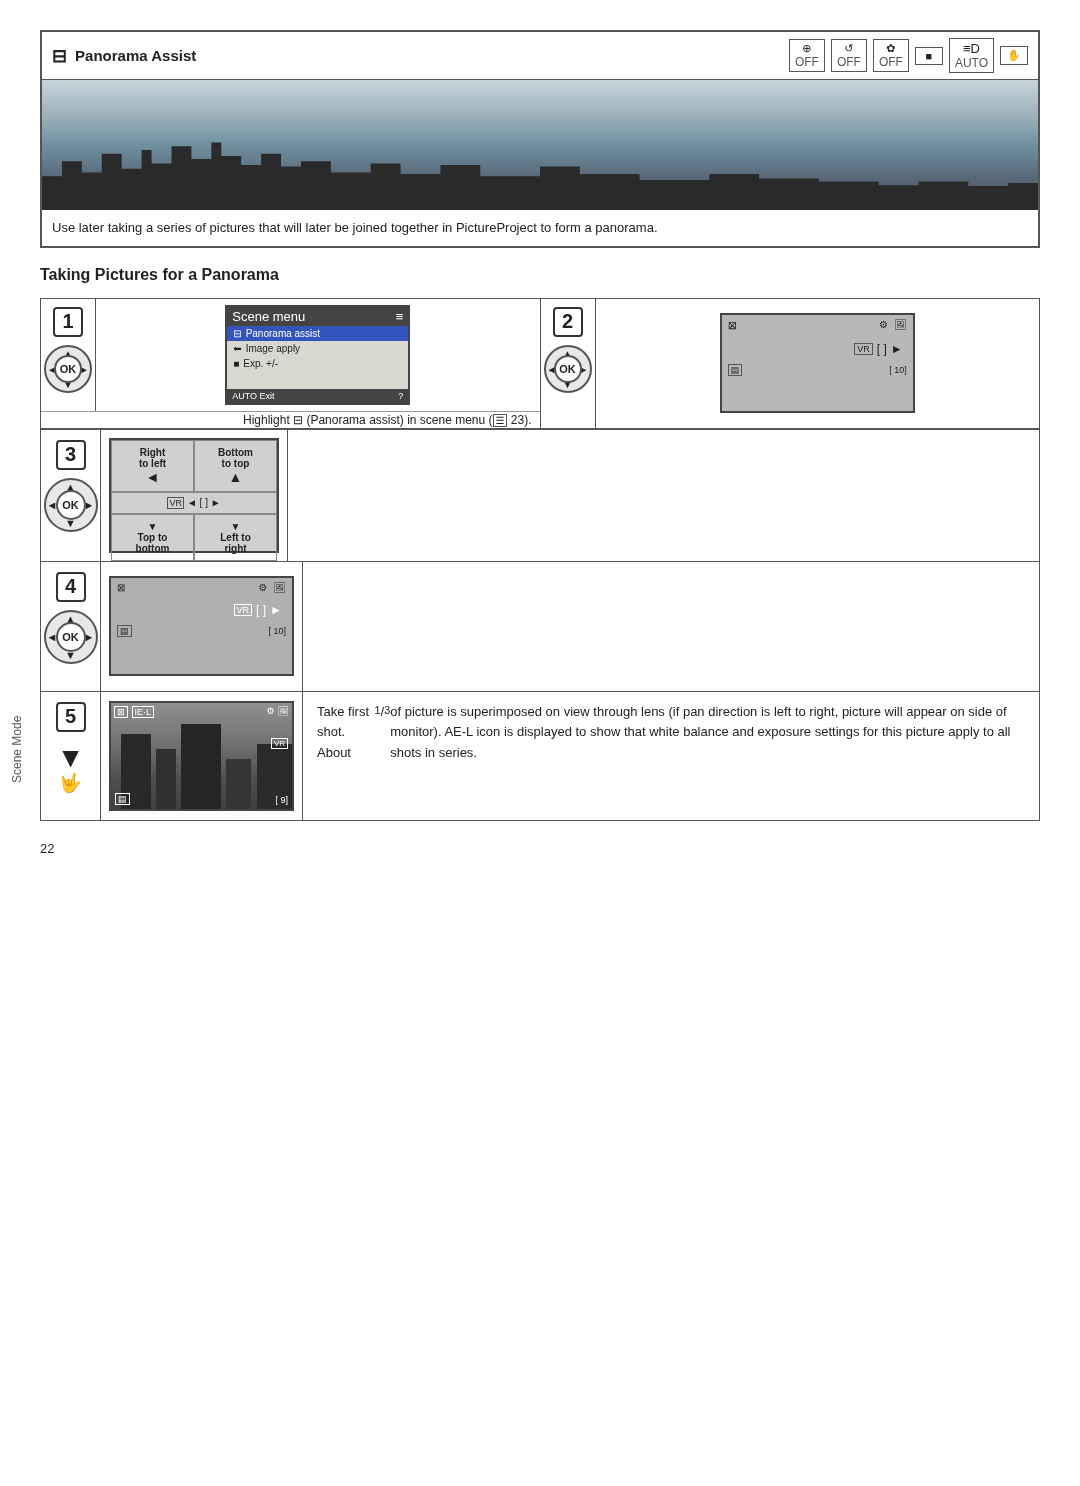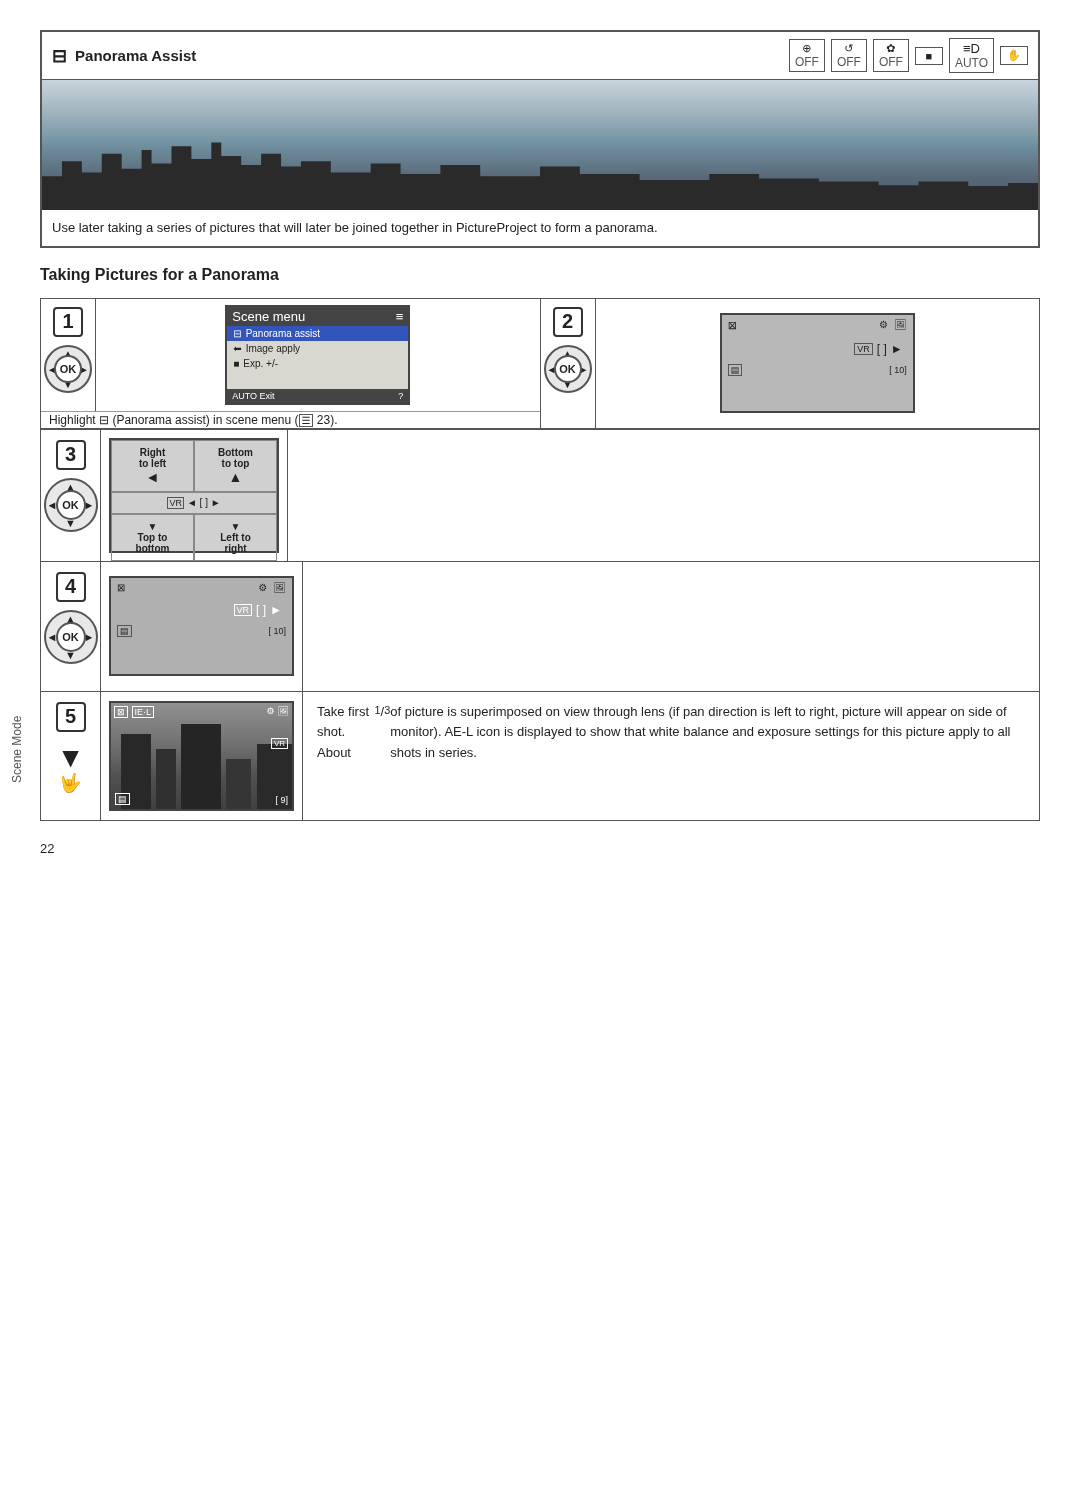--- a/index.html
+++ b/index.html
@@ -277,21 +277,21 @@
               <span>■</span>
               <span>Exp. +/-</span>
             </div>
             <div style="position:absolute;bottom:0;left:0;right:0;background:#444;color:#fff;padding:2px 5px;font-size:9px;display:flex;justify-content:space-between;">
               <span>AUTO Exit</span>
               <span>?</span>
             </div>
           </div>
         </div>
       </div>
-      <div style="border-top:1px solid #999;padding:1px 8px;font-size:12px;text-align:left;">
+      <div style="border-top:1px solid #999;padding:1px 8px;font-size:12px;text-align:right;">
         Highlight ⊟ (Panorama assist) in scene menu (<span style="font-size:10px;border:1px solid #555;padding:0 2px;">☰</span> 23).
       </div>
     </div>
 
     <div style="flex:1;border:1px solid #555;display:flex;flex-direction:column;">
       <div style="display:flex;flex:1;">
         <div class="step-half-num">
           <div class="step-num-badge">
             <span>2</span>
           </div>

